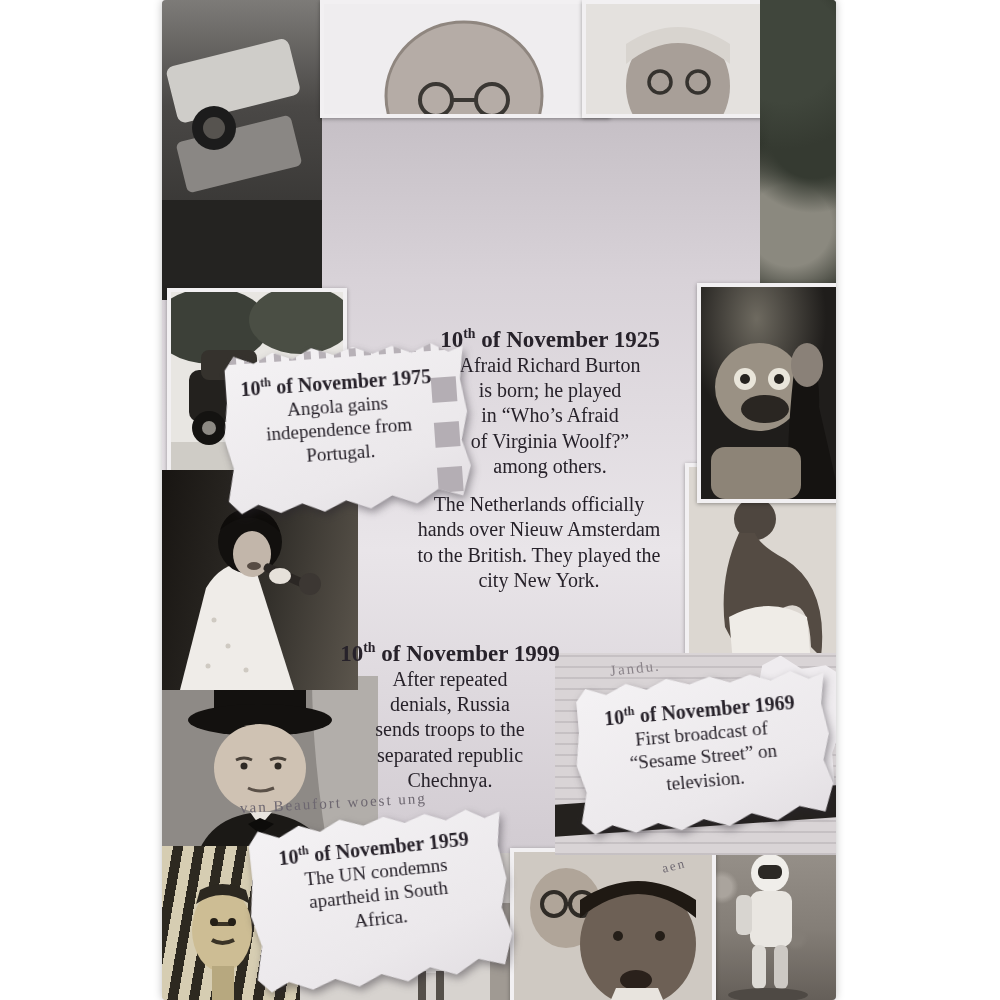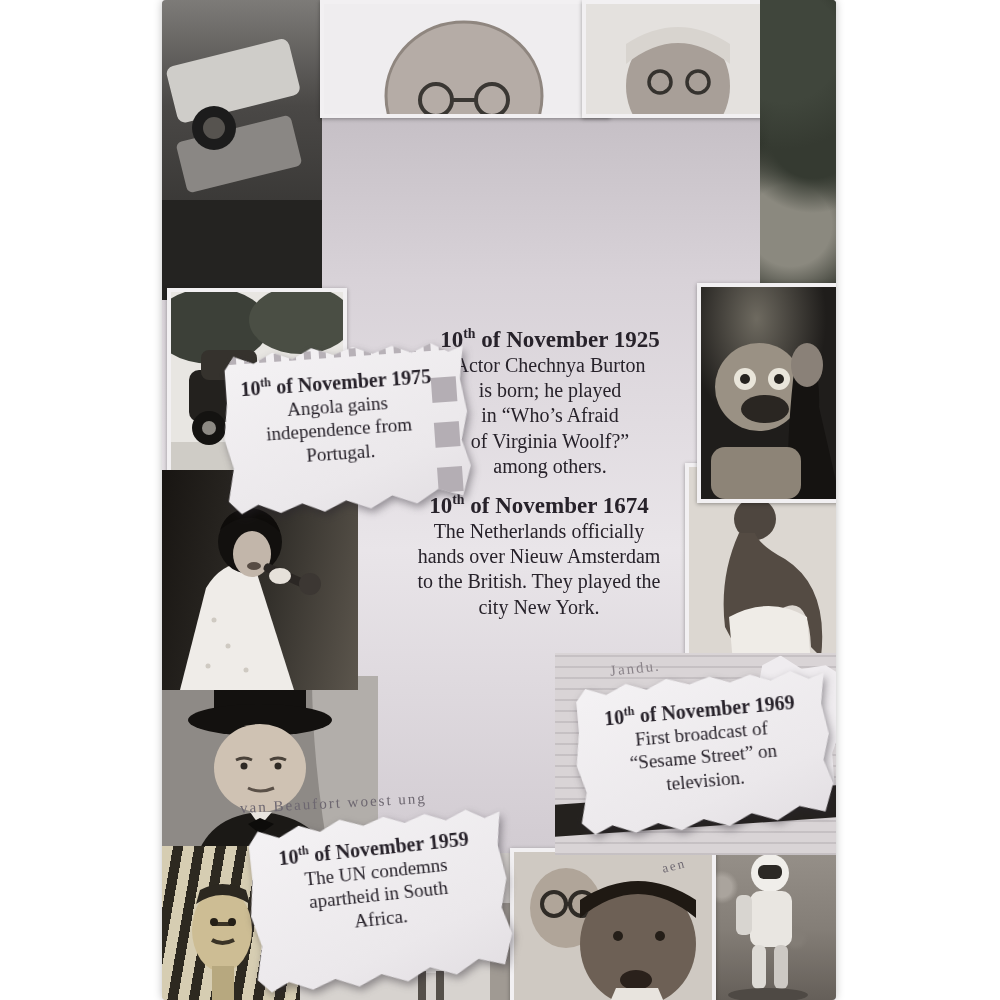--- a/index.html
+++ b/index.html
@@ -271,32 +271,39 @@
         <div class="banner-band"></div>
         <div class="banner-rules"></div>
         <div class="banner-vline"></div>
         <div class="title"><span class="big">10</span><sup>th</sup><span> of November</span></div>
         <div class="subtitle">a very special day!</div>
       </div>
     </div>
 
     <div class="fact on-paper f1925">
       <div class="head"><span>10</span><sup>th</sup><span> of November 1925</span></div>
-      <div class="body">Actor Chechnya Burton
+      <div class="body">Afraid Richard Burton
 is born; he played
 in  “Who’s Afraid
 of Virginia Woolf?”
 among others.</div>
     </div>
     <div class="fact on-paper f1674">
-      <div class="head"><span>10</span><sup>th</sup><span> of November 1674</span></div>
       <div class="body">The Netherlands officially
 hands over Nieuw Amsterdam
 to the British. They played the
 city New York.</div>
+    </div>
+    <div class="fact on-paper f1999">
+      <div class="head"><span>10</span><sup>th</sup><span> of November 1999</span></div>
+      <div class="body">After repeated
+denials, Russia
+sends troops to the
+separated republic
+Chechnya.</div>
     </div>
 
     <div class="tear-wrap note-wrap n1975">
       <div class="torn note">
         <div class="perf"></div>
         <div class="film"></div>
         <div class="fact">
           <div class="head"><span>10</span><sup>th</sup><span> of November 1975</span></div>
           <div class="body">Angola gains
 independence from

